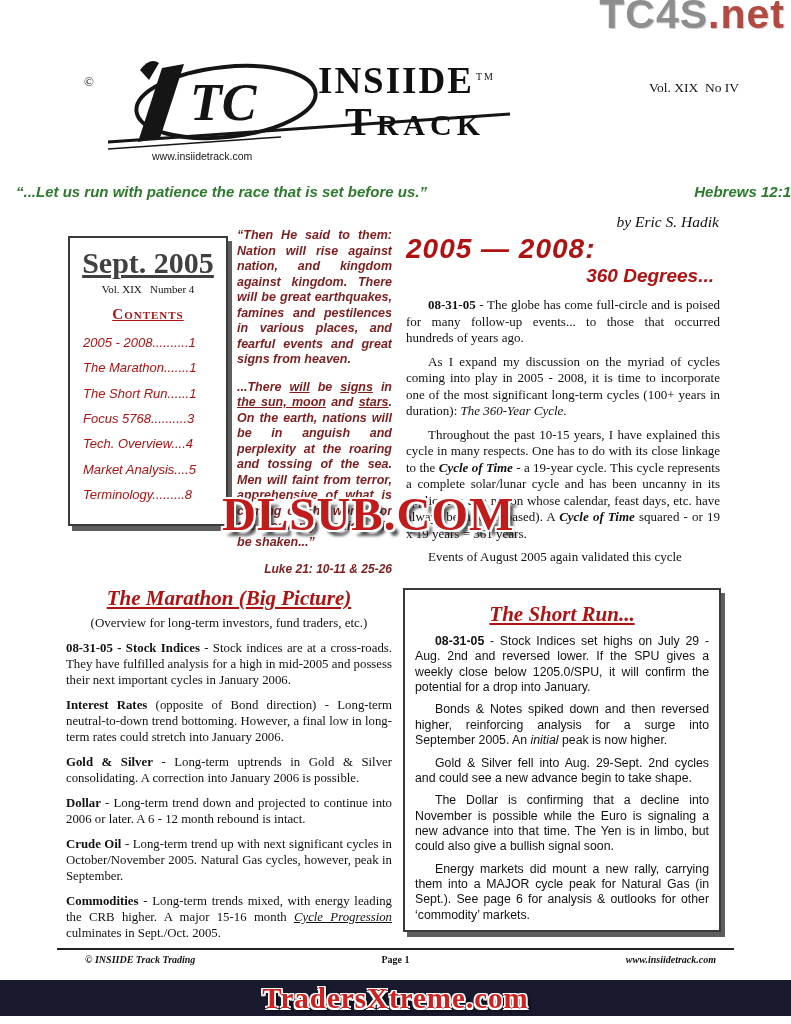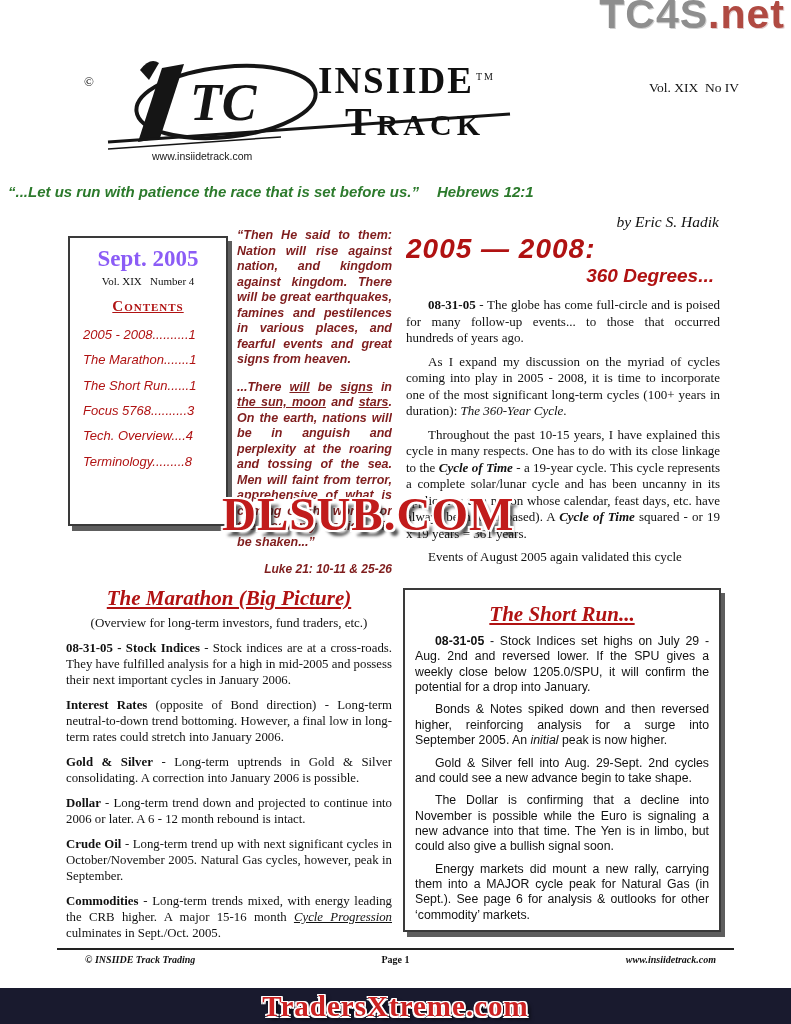--- a/index.html
+++ b/index.html
@@ -18,29 +18,29 @@
   .copyright{position:absolute;left:84px;top:74px;font-size:13px;}
   .logo-area{position:absolute;left:106px;top:56px;width:410px;height:110px;}
   .logo-svg{position:absolute;left:0;top:0;}
   .wordmark{position:absolute;left:212px;top:6px;color:#101010;}
   .wm1{font-size:37px;font-weight:700;letter-spacing:2px;line-height:1;}
   .tm{font-size:10px;vertical-align:super;margin-left:2px;font-weight:400;}
   .wm2{font-size:30px;font-weight:700;letter-spacing:5px;margin:3px 0 0 27px;line-height:1;text-transform:uppercase;}
   .wm2::first-letter{font-size:40px;}
   .vol{position:absolute;right:52px;top:80px;font-size:13.5px;white-space:pre-wrap;}
 
-  .verse{position:absolute;top:183px;left:8px;right:0;display:flex;justify-content:flex-start;gap:18px;
+  .verse{position:absolute;top:183px;left:16px;right:0;display:flex;justify-content:space-between;gap:18px;
          color:#2c7a2c;font-family:"Liberation Sans",sans-serif;font-weight:700;font-style:italic;font-size:15px;}
   .byline{position:absolute;top:213px;right:72px;font-style:italic;font-size:15.5px;}
 
   
   .contents-box{position:absolute;left:68px;top:236px;width:160px;height:290px;background:#fff;
         border:2.5px solid #3a3a3a;box-shadow:4px 5px 0 rgba(40,40,40,.75);
         box-sizing:border-box;padding:8px 6px;text-align:center;}
-  .cb-title{color:#8b5cf6;font-weight:700;font-size:23px;}
+  .cb-title{color:#404040;font-weight:700;font-size:30px;text-decoration:underline;}
   .cb-sub{font-size:11px;margin-top:3px;white-space:pre-wrap;}
   .cb-contents{color:#b01212;font-weight:700;font-size:15px;font-variant:small-caps;
         text-decoration:underline;letter-spacing:1px;margin:11px 0 7px;}
   .cb-items{color:#b01212;font-style:italic;font-family:"Liberation Sans",sans-serif;
         font-size:13px;text-align:left;padding-left:7px;line-height:1.95;}
 
   
   .scripture{position:absolute;left:237px;top:228px;width:155px;height:352px;overflow:hidden;
         color:#7f1d1d;font-family:"Liberation Sans",sans-serif;font-weight:700;font-style:italic;
         font-size:12.5px;line-height:1.24;text-align:justify;}
@@ -79,21 +79,21 @@
         text-align:justify;text-indent:20px;margin:0 0 7px;}
 
   
   .footer-line{position:absolute;left:57px;right:57px;top:948px;border-top:2px solid #222;}
   .footer{position:absolute;top:954px;left:0;right:0;height:20px;font-size:10px;font-weight:700;}
   .f-left{position:absolute;left:85px;font-style:italic;}
   .f-center{position:absolute;left:0;right:0;text-align:center;}
   .f-right{position:absolute;right:75px;font-style:italic;}
 
   
-  .bottombar{position:absolute;left:0;bottom:0;width:100%;height:36px;background:#191a2e;
+  .bottombar{position:absolute;left:0;bottom:8px;width:100%;height:36px;background:#191a2e;
         display:flex;align-items:center;justify-content:center;z-index:70;}
   .bb-text{font-weight:700;font-size:29px;color:#cc2222;letter-spacing:1px;
         text-shadow:-1.5px 0 0 #fff,1.5px 0 0 #fff,0 -1.5px 0 #fff,0 1.5px 0 #fff,
                     -1.5px -1.5px 0 #fff,1.5px 1.5px 0 #fff,-1.5px 1.5px 0 #fff,1.5px -1.5px 0 #fff,
                     3px 3px 4px rgba(0,0,0,.9);}
 </style>
 </head>
 <body>
 
 <div class="page">
@@ -132,20 +132,21 @@
   <div class="contents-box">
     <div class="cb-title">Sept. 2005</div>
     <div class="cb-sub">Vol. XIX   Number 4</div>
     <div class="cb-contents">Contents</div>
     <div class="cb-items">
         <div>2005 - 2008..........1</div>
         <div>The Marathon.......1</div>
         <div>The Short Run......1</div>
         <div>Focus 5768..........3</div>
         <div>Tech. Overview....4</div>
+        <div>Market Analysis....5</div>
         <div>Terminology.........8</div>
       </div>
   </div>
 
   <div class="scripture">
     <p>“Then He said to them: Nation will rise against nation, and kingdom against kingdom. There will be great earthquakes, famines and pestilences in various places, and fearful events and great signs from heaven.</p>
     <p><span>...There </span><span class="u">will</span><span> be </span><span class="u">signs</span><span> in </span><span class="u">the sun, moon</span><span> and </span><span class="u">stars</span><span>. On the earth, nations will be in anguish and perplexity at the roaring and tossing of the sea.  Men will faint from terror, apprehensive of what is coming on the world, for the heavenly bodies will be shaken...”</span></p>
     <p class="cite">Luke 21: 10-11 &amp; 25-26</p>
 
   </div>

